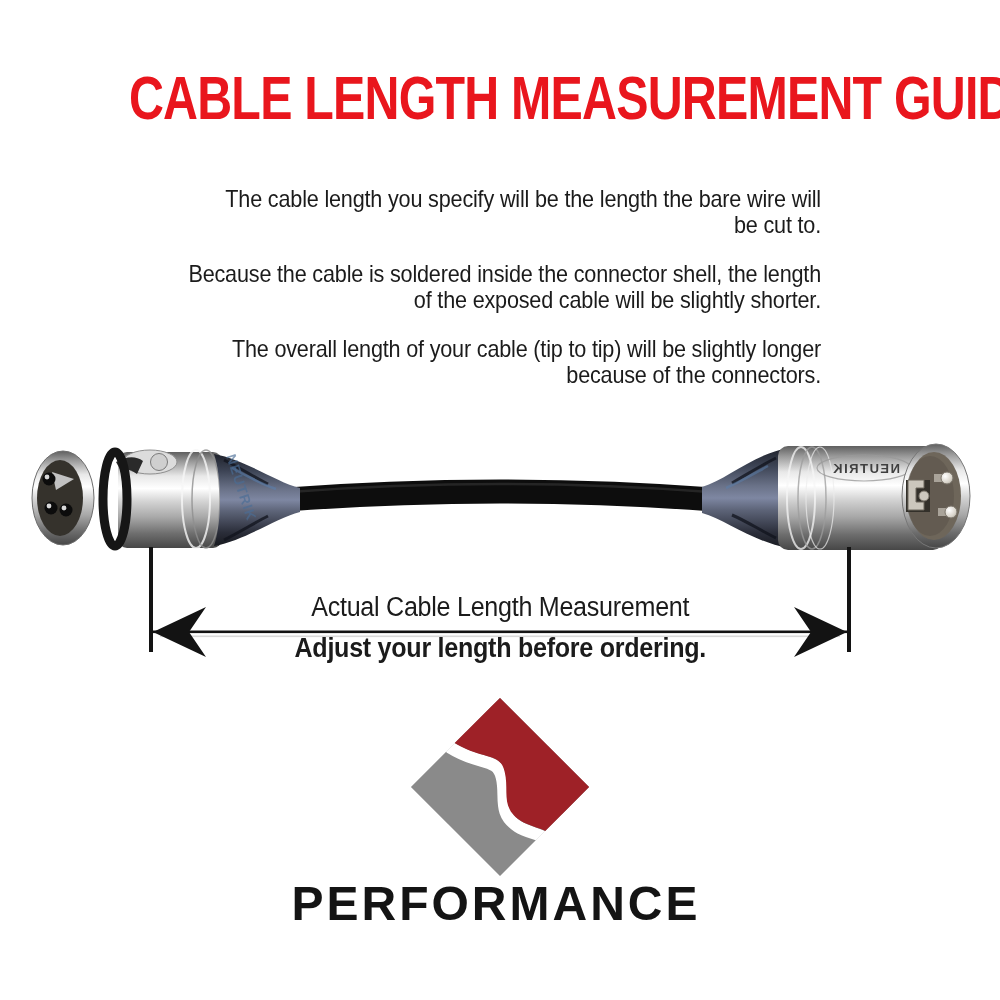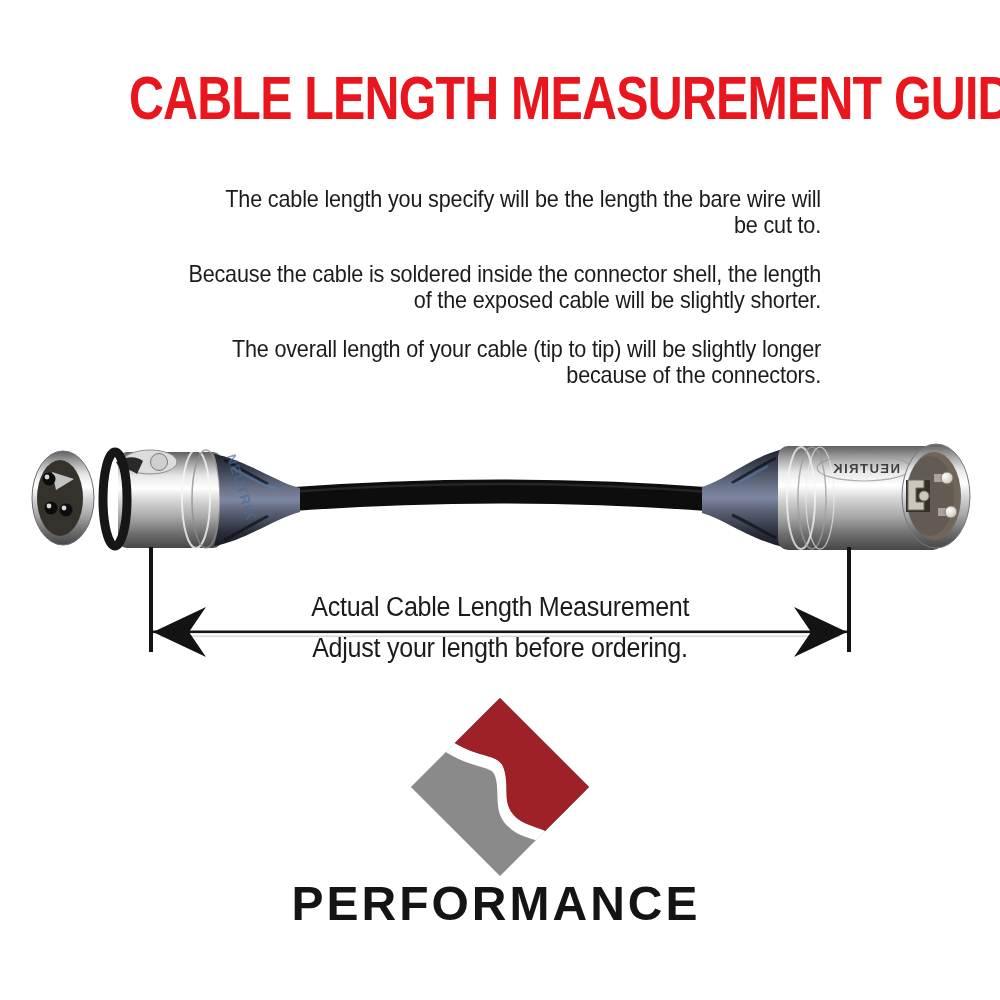--- a/index.html
+++ b/index.html
@@ -21,21 +21,21 @@
   }
   
   .cable-svg{position:absolute;left:0;top:438px;width:1000px;height:135px;}
   .measure-svg{position:absolute;left:0;top:545px;width:1000px;height:115px;}
   .caption{position:absolute;left:0;width:1000px;text-align:center;}
   .caption-inner{
     display:inline-block;white-space:nowrap;font-size:27px;letter-spacing:-0.3px;
     color:#1b1b1b;transform:scaleX(0.93);transform-origin:50% 50%;
   }
   .caption-1{top:592px;}
-  .caption-2{top:633px;}
+  .caption-2{top:633px;font-weight:bold;}
   
   .logo-svg{position:absolute;left:405px;top:693px;width:190px;height:188px;}
   .wordmark-wrap{position:absolute;top:876px;left:0;width:992px;text-align:center;}
   .wordmark{
     display:inline-block;white-space:nowrap;font-weight:bold;font-size:48px;
     letter-spacing:3px;color:#141414;
   }
   .wordmark2-wrap{position:absolute;top:926px;left:0;width:1000px;display:flex;justify-content:center;}
   .wordmark2{
     white-space:nowrap;font-size:37px;font-weight:normal;color:#141414;

